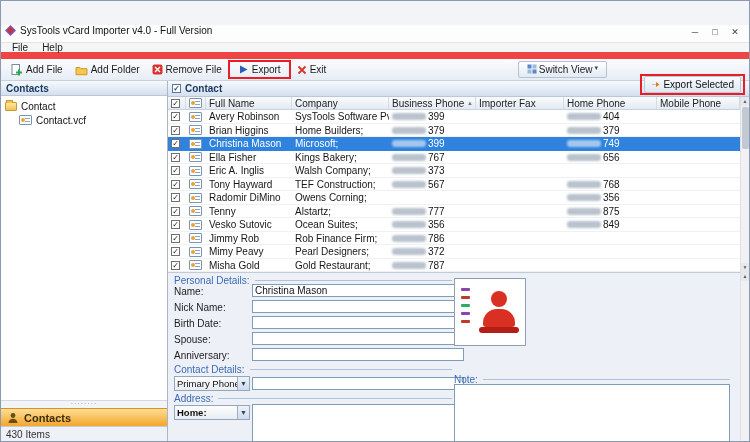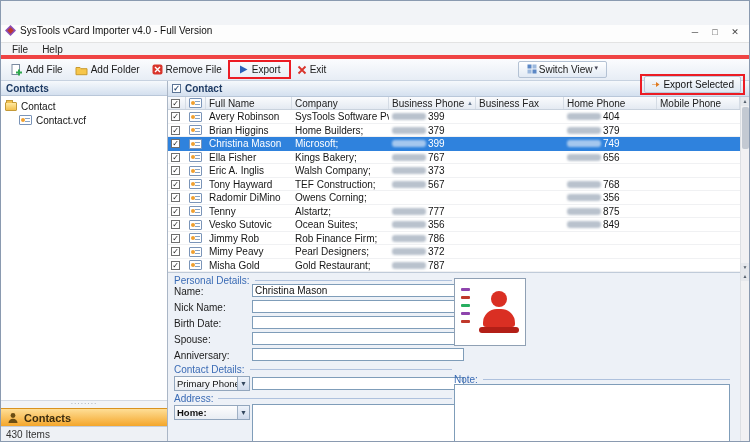--- a/index.html
+++ b/index.html
@@ -7,21 +7,21 @@
   .window { position:relative; width:750px; height:442px; border:1px solid #8a9ab0; background:#f2f4f7; overflow:hidden; display:flex; flex-direction:column; }
 
   
   .titlebar { height:18px; background:#fdfdfd; border-bottom:1px solid #e3e3e3; display:flex; align-items:flex-start; padding:0 4px; flex:0 0 18px;margin-top:24px; }
   .app-icon { width:11px; height:11px; margin-right:4px; flex:0 0 11px; }
   .title-text { font-size:10px; color:#111; white-space:nowrap; }
   .win-controls { margin-left:auto; display:flex; align-items:center; }
   .win-btn { width:20px; height:14px; font-size:9px; color:#444; text-align:center; line-height:14px; cursor:default; }
 
   
-  .menubar { height:16px; background:#f4f5f7; border-bottom:4px solid #ef4444; display:flex; align-items:center; padding-left:4px; flex:0 0 16px; }
+  .menubar { height:16px; background:#f4f5f7; border-bottom:7px solid #ef4444; display:flex; align-items:center; padding-left:4px; flex:0 0 16px; }
   .menu-item { font-size:10px; color:#222; padding:1px 7px; }
 
   
   .toolbar { height:22px; background:linear-gradient(#fbfcfe,#e7edf5); border-bottom:1px solid #c7d2e0; display:flex; align-items:center; padding:0 4px; flex:0 0 22px; }
   .tb-btn { display:flex; align-items:center; gap:3px; font-size:10px; color:#1a1a1a; padding:2px 6px; white-space:nowrap; }
   .red-box { border:2px solid #ec1c24; display:flex; align-items:center; padding:0 2px; }
   .tb-spacer { flex:1; }
   .switchview-btn { display:flex; align-items:flex-start; gap:2px; font-size:10px; color:#1a1a1a; padding:2px 8px; border:1px solid #b4c2d4; border-radius:2px; background:linear-gradient(#ffffff,#e2eaf4); margin-right:138px; }
   .dd-arrow { font-size:7px; color:#445; }
 
@@ -221,21 +221,21 @@
             <span>Full Name</span>
           </div>
         <div class="th">
             <span>Company</span>
           </div>
         <div class="th">
             <span>Business Phone</span>
             <span class="sort-arrow">▲</span>
           </div>
         <div class="th">
-            <span>Business Fax</span>
+            <span>Importer Fax</span>
           </div>
         <div class="th">
             <span>Home Phone</span>
           </div>
         <div class="th">
             <span>Mobile Phone</span>
           </div>
       </div>
 
       <div class="tbody">

